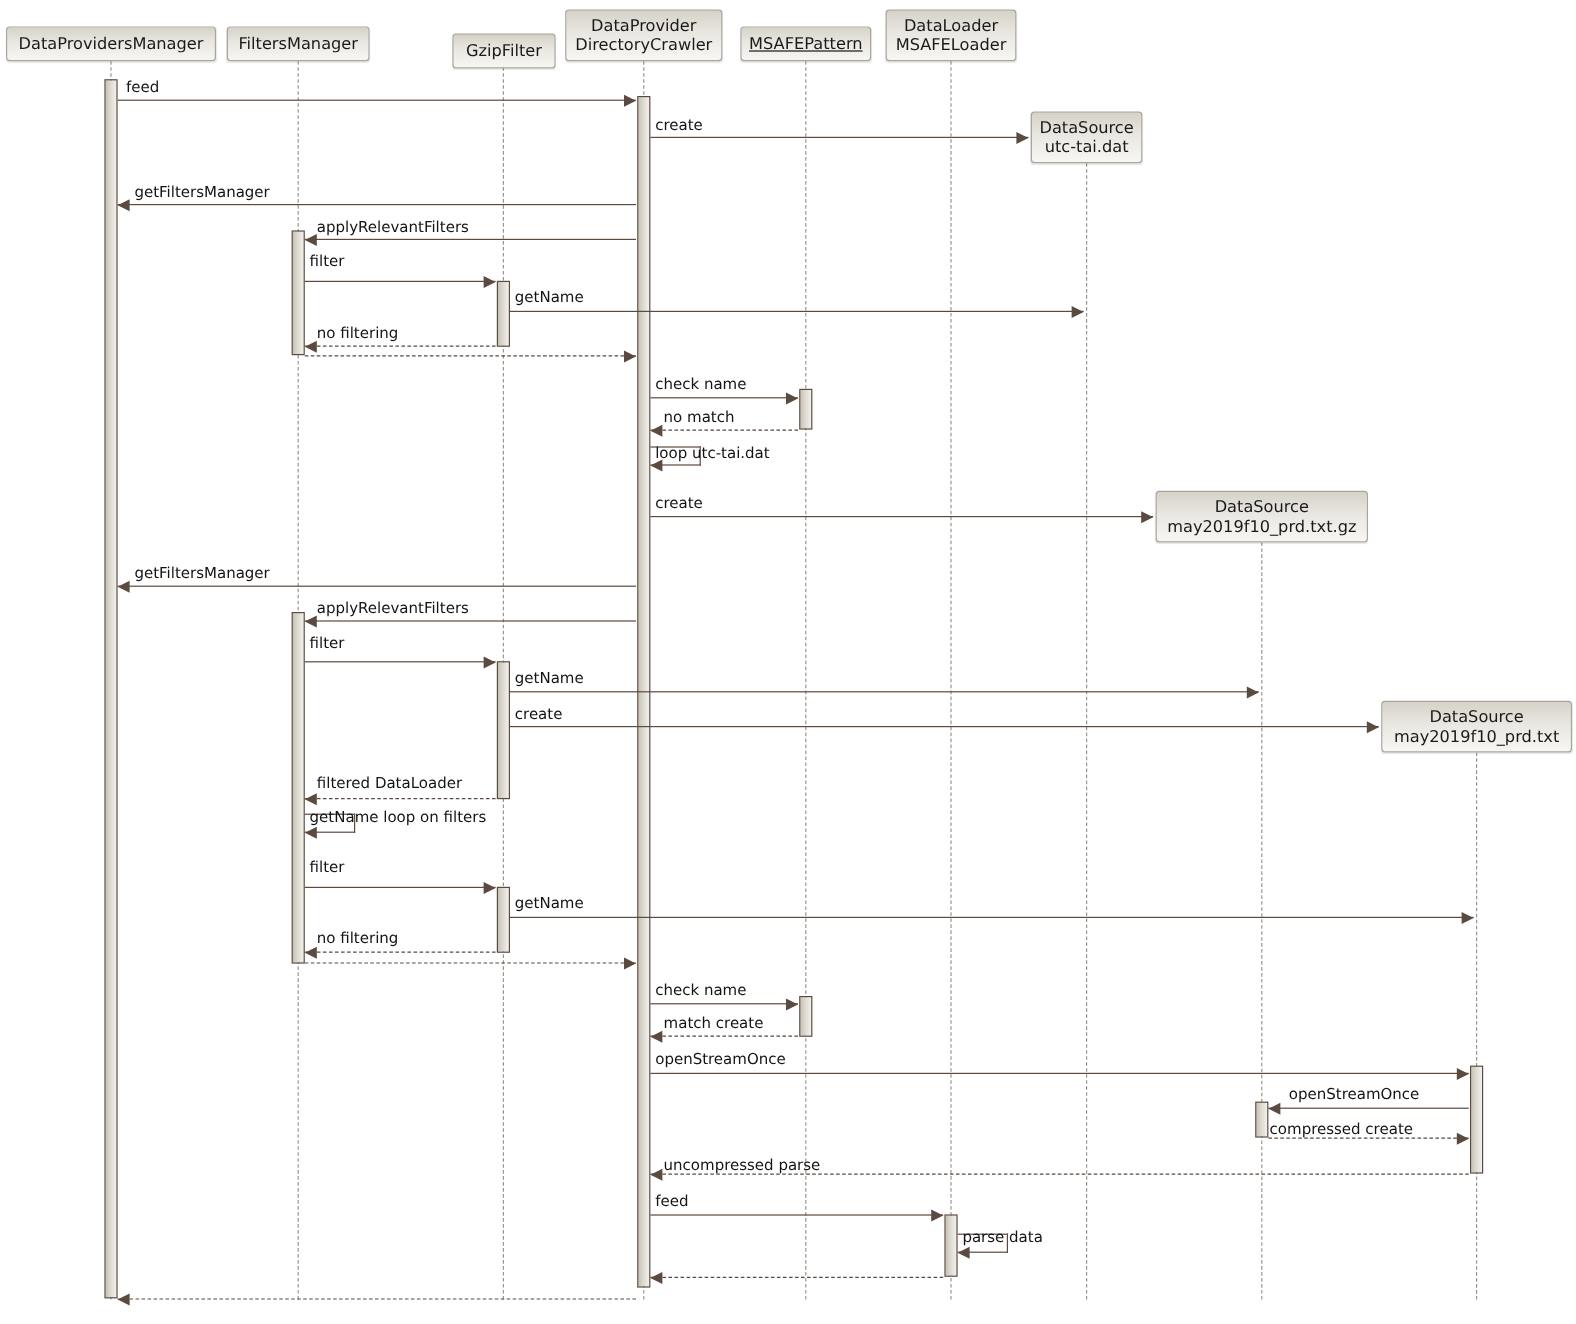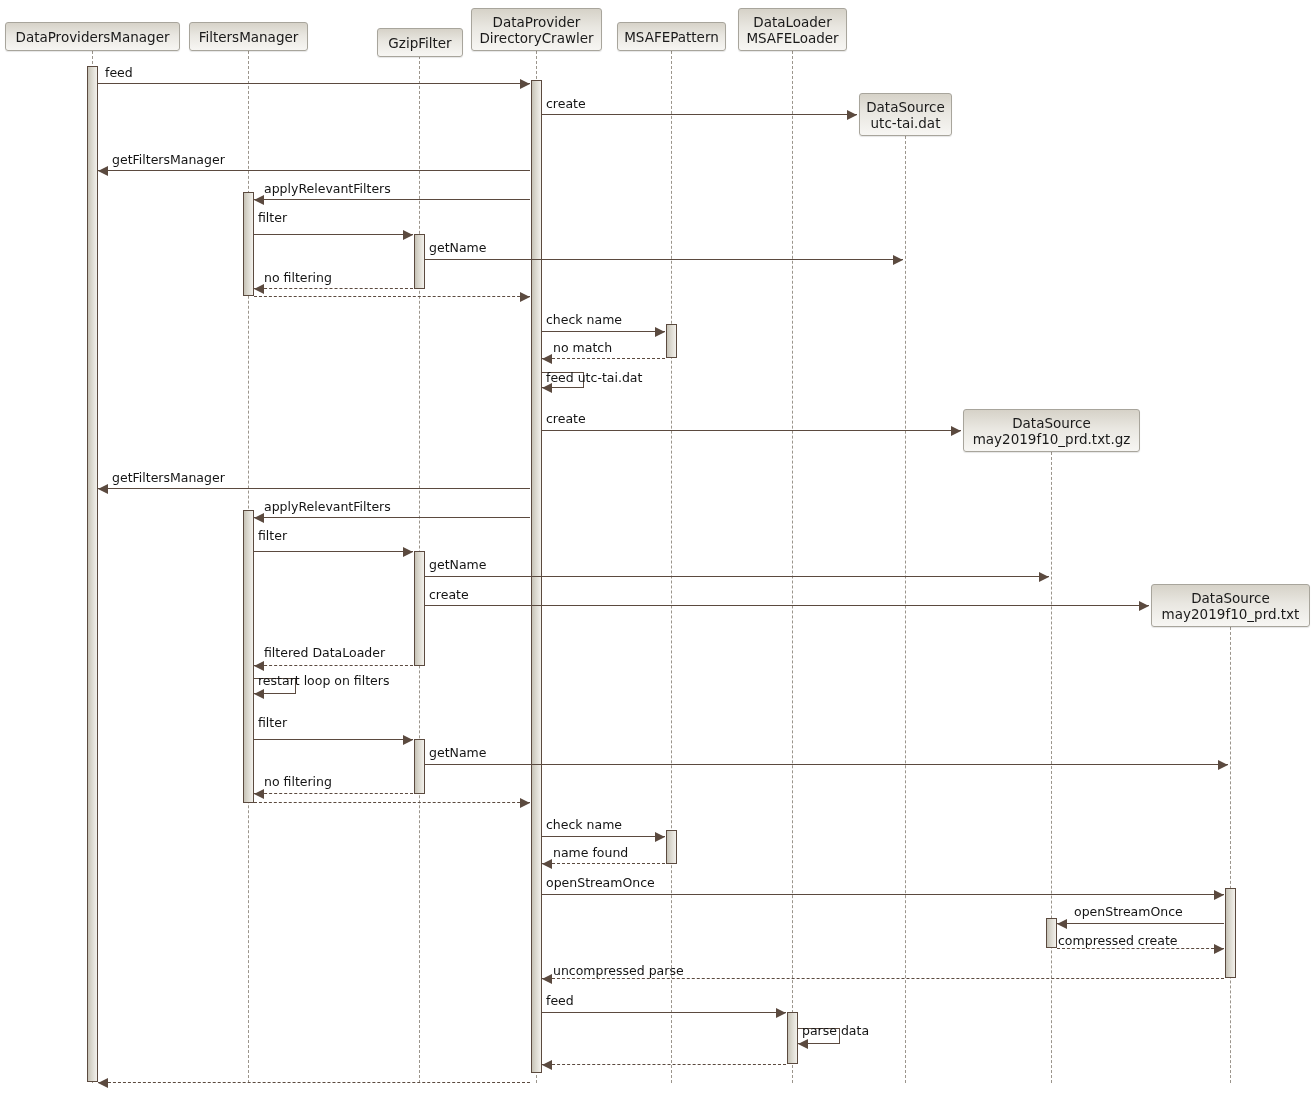--- a/index.html
+++ b/index.html
@@ -87,21 +87,21 @@
     <div class="lifeline" title="MSAFEPattern" style="left: 671px; top: 51px; height: 1032px;"></div>
     <div class="lifeline" title="DataLoaderMSAFELoader" style="left: 792px; top: 51px; height: 1032px;"></div>
     <div class="lifeline" title="DataSource-utc-tai-dat" style="left: 905px; top: 136px; height: 947px;"></div>
     <div class="lifeline" title="DataSource-may2019f10-prd-txt-gz" style="left: 1051px; top: 452px; height: 631px;"></div>
     <div class="lifeline" title="DataSource-may2019f10-prd-txt" style="left: 1230px; top: 627px; height: 456px;"></div>
     <div class="pbox" style="left: 5px; top: 22px; width: 175px; height: 29px;">DataProvidersManager</div>
     <div class="pbox" style="left: 189px; top: 22px; width: 119px; height: 29px;">FiltersManager</div>
     <div class="pbox" style="left: 377px; top: 28px; width: 86px; height: 29px;">GzipFilter</div>
     <div class="pbox" style="left: 471px; top: 8px; width: 131px; height: 43px;">DataProvider
 DirectoryCrawler</div>
-    <div class="pbox" style="left: 617px; top: 22px; width: 109px; height: 29px;">MSAFEPattern</div>
+    <div class="pbox" style="left: 617px; top: 22px; width: 109px; height: 29px; text-decoration: underline;">MSAFEPattern</div>
     <div class="pbox" style="left: 738px; top: 8px; width: 109px; height: 43px;">DataLoader
 MSAFELoader</div>
     <div class="pbox" style="left: 859px; top: 93px; width: 93px; height: 43px;">DataSource
 utc-tai.dat</div>
     <div class="pbox" style="left: 963px; top: 409px; width: 177px; height: 43px;">DataSource
 may2019f10_prd.txt.gz</div>
     <div class="pbox" style="left: 1151px; top: 584px; width: 159px; height: 43px;">DataSource
 may2019f10_prd.txt</div>
     <div class="act" style="left: 87px; top: 66px; height: 1016px;"></div>
     <div class="act" style="left: 531px; top: 80px; height: 993px;"></div>
@@ -139,21 +139,21 @@
     <div class="msgline dashed" style="left: 254px; top: 296px; width: 276px;"></div>
     <div class="arrow right" style="top: 292px; left: 520px;"></div>
     <div class="msgline" style="left: 542px; top: 331px; width: 123px;"></div>
     <div class="arrow right" style="top: 327px; left: 655px;"></div>
     <div class="mlabel" style="left: 546px; top: 313px;">check name</div>
     <div class="msgline dashed" style="left: 542px; top: 358px; width: 123px;"></div>
     <div class="arrow left" style="top: 354px; left: 542px;"></div>
     <div class="mlabel" style="left: 553px; top: 341px;">no match</div>
     <div class="selfcall" style="left: 542px; top: 372px; width: 42px; height: 16px;"></div>
     <div class="arrow left" style="left: 542px; top: 383px;"></div>
-    <div class="mlabel" style="left: 546px; top: 371px;">feed utc-tai.dat</div>
+    <div class="mlabel" style="left: 546px; top: 371px;">loop utc-tai.dat</div>
     <div class="msgline" style="left: 542px; top: 430px; width: 419px;"></div>
     <div class="arrow right" style="top: 426px; left: 951px;"></div>
     <div class="mlabel" style="left: 546px; top: 412px;">create</div>
     <div class="msgline" style="left: 98px; top: 488px; width: 432px;"></div>
     <div class="arrow left" style="top: 484px; left: 98px;"></div>
     <div class="mlabel" style="left: 112px; top: 471px;">getFiltersManager</div>
     <div class="msgline" style="left: 254px; top: 517px; width: 276px;"></div>
     <div class="arrow left" style="top: 513px; left: 254px;"></div>
     <div class="mlabel" style="left: 264px; top: 500px;">applyRelevantFilters</div>
     <div class="msgline" style="left: 254px; top: 551px; width: 159px;"></div>
@@ -163,38 +163,38 @@
     <div class="arrow right" style="top: 572px; left: 1039px;"></div>
     <div class="mlabel" style="left: 429px; top: 558px;">getName</div>
     <div class="msgline" style="left: 425px; top: 605px; width: 724px;"></div>
     <div class="arrow right" style="top: 601px; left: 1139px;"></div>
     <div class="mlabel" style="left: 429px; top: 588px;">create</div>
     <div class="msgline dashed" style="left: 254px; top: 665px; width: 159px;"></div>
     <div class="arrow left" style="top: 661px; left: 254px;"></div>
     <div class="mlabel" style="left: 264px; top: 646px;">filtered DataLoader</div>
     <div class="selfcall" style="left: 254px; top: 678px; width: 42px; height: 16px;"></div>
     <div class="arrow left" style="left: 254px; top: 689px;"></div>
-    <div class="mlabel" style="left: 258px; top: 674px;">restart loop on filters</div>
+    <div class="mlabel" style="left: 258px; top: 674px;">getName loop on filters</div>
     <div class="msgline" style="left: 254px; top: 739px; width: 159px;"></div>
     <div class="arrow right" style="top: 735px; left: 403px;"></div>
     <div class="mlabel" style="left: 258px; top: 716px;">filter</div>
     <div class="msgline" style="left: 425px; top: 764px; width: 803px;"></div>
     <div class="arrow right" style="top: 760px; left: 1218px;"></div>
     <div class="mlabel" style="left: 429px; top: 746px;">getName</div>
     <div class="msgline dashed" style="left: 254px; top: 793px; width: 159px;"></div>
     <div class="arrow left" style="top: 789px; left: 254px;"></div>
     <div class="mlabel" style="left: 264px; top: 775px;">no filtering</div>
     <div class="msgline dashed" style="left: 254px; top: 802px; width: 276px;"></div>
     <div class="arrow right" style="top: 798px; left: 520px;"></div>
     <div class="msgline" style="left: 542px; top: 836px; width: 123px;"></div>
     <div class="arrow right" style="top: 832px; left: 655px;"></div>
     <div class="mlabel" style="left: 546px; top: 818px;">check name</div>
     <div class="msgline dashed" style="left: 542px; top: 863px; width: 123px;"></div>
     <div class="arrow left" style="top: 859px; left: 542px;"></div>
-    <div class="mlabel" style="left: 553px; top: 846px;">name found</div>
+    <div class="mlabel" style="left: 553px; top: 846px;">match create</div>
     <div class="msgline" style="left: 542px; top: 894px; width: 682px;"></div>
     <div class="arrow right" style="top: 890px; left: 1214px;"></div>
     <div class="mlabel" style="left: 546px; top: 876px;">openStreamOnce</div>
     <div class="msgline" style="left: 1057px; top: 923px; width: 167px;"></div>
     <div class="arrow left" style="top: 919px; left: 1057px;"></div>
     <div class="mlabel" style="left: 1074px; top: 905px;">openStreamOnce</div>
     <div class="msgline dashed" style="left: 1057px; top: 948px; width: 167px;"></div>
     <div class="arrow right" style="top: 944px; left: 1214px;"></div>
     <div class="mlabel" style="left: 1058px; top: 934px;">compressed create</div>
     <div class="msgline dashed" style="left: 542px; top: 978px; width: 682px;"></div>

